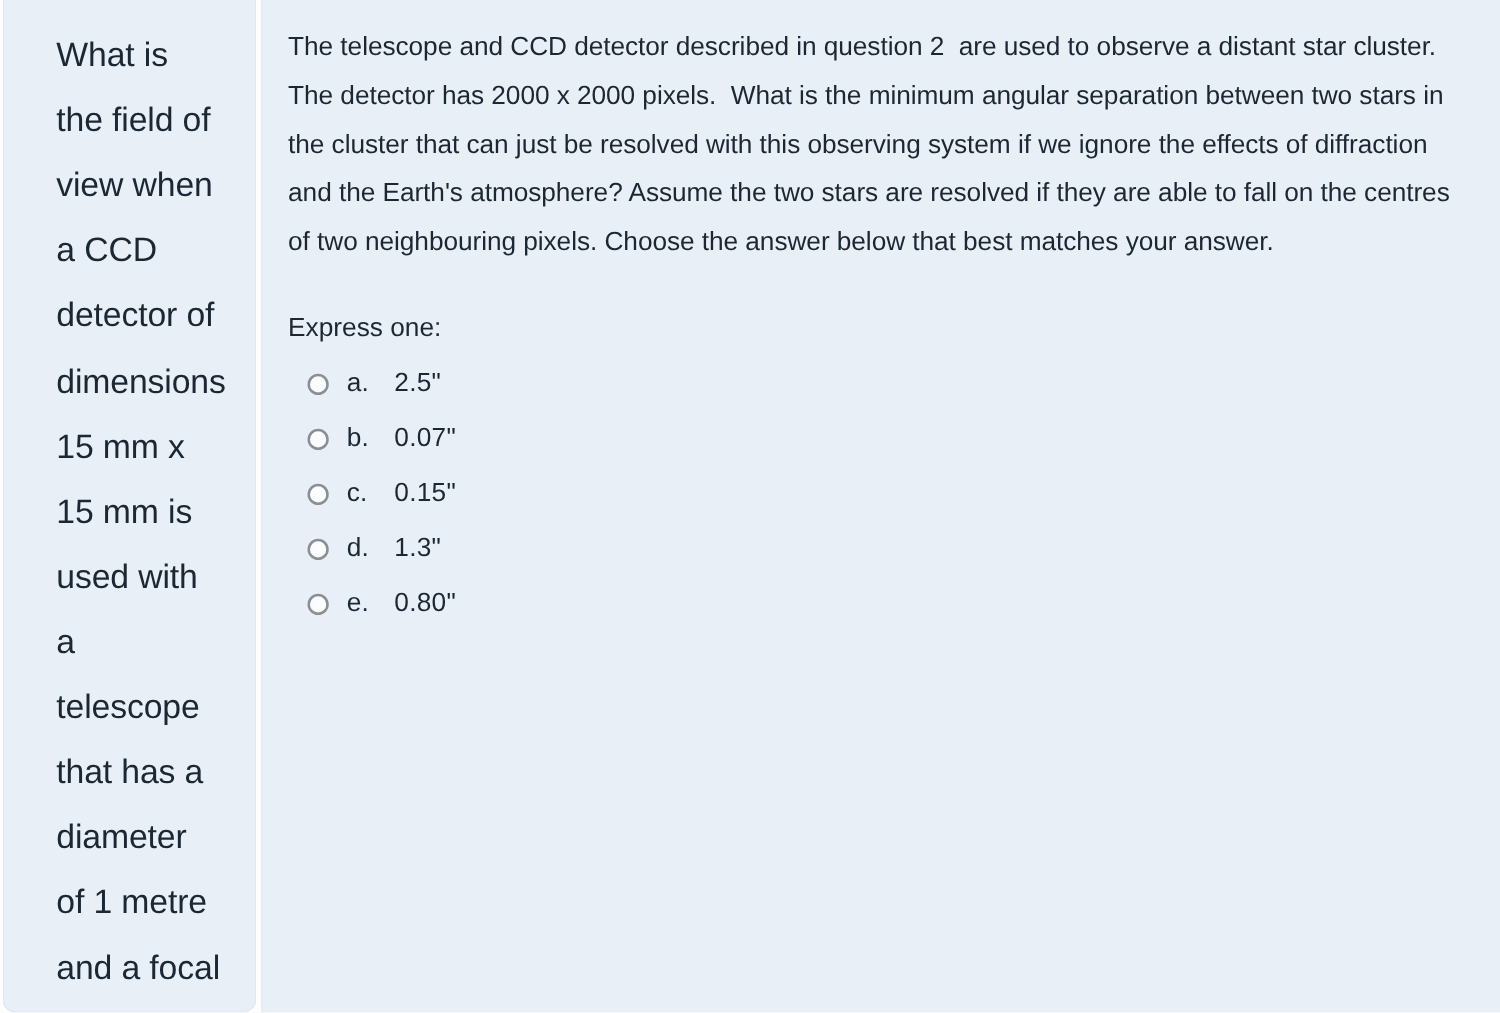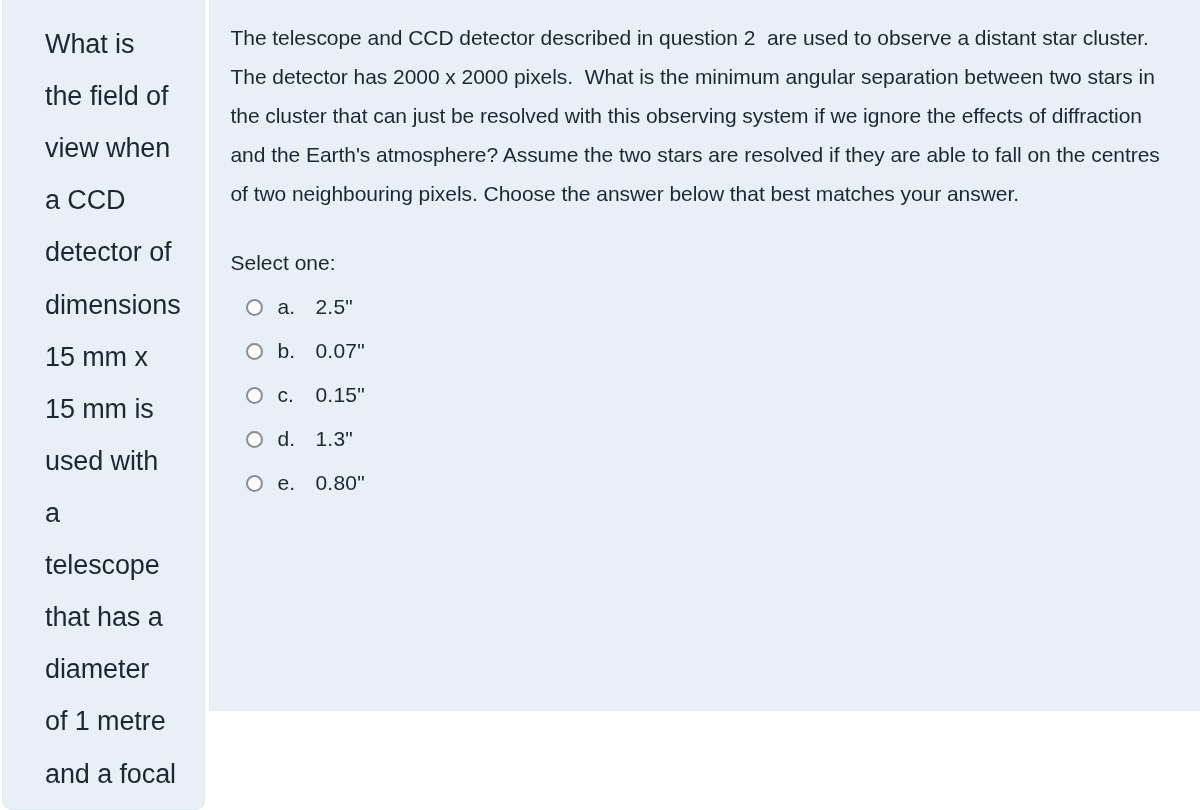--- a/index.html
+++ b/index.html
@@ -52,21 +52,21 @@
     height: 810px;
     background: #ffffff;
     flex: 0 0 4px;
   }
 
   
   .question-panel {
     position: relative;
     box-sizing: border-box;
     flex: 1 1 auto;
-    height: 711px;
+    height: 810px;
     background: #e8eff7;
     border-left: 1px solid #e2eaf2;
     padding: 18px 24px 0 20px;
     overflow: hidden;
   }
 
   .question-panel .qtext {
     font-size: 21px;
     line-height: 1.86;
     color: #1b2733;
@@ -127,21 +127,21 @@
     <div class="qtext">What is the field of view when a CCD detector of dimensions 15 mm x 15 mm is used with a telescope that has a diameter of 1 metre and a focal ratio f/10? Express your answer in arcseconds x arcseconds.  Choose the answer below that best matches your answer.</div>
 
   </div>
 
   <div class="gap"></div>
 
   <div class="question-panel">
 
     <div class="qtext">The telescope and CCD detector described in question 2  are used to observe a distant star cluster. The detector has 2000 x 2000 pixels.  What is the minimum angular separation between two stars in the cluster that can just be resolved with this observing system if we ignore the effects of diffraction and the Earth's atmosphere? Assume the two stars are resolved if they are able to fall on the centres of two neighbouring pixels. Choose the answer below that best matches your answer.</div>
 
-    <div class="select-label">Select one:</div>
+    <div class="select-label">Express one:</div>
 
     <div class="options">
 
       <label class="option-row">
         <span class="radio"></span>
         <span class="opt-letter">a.</span>
         <span class="opt-text">2.5"</span>
       </label>
 
       <label class="option-row">

